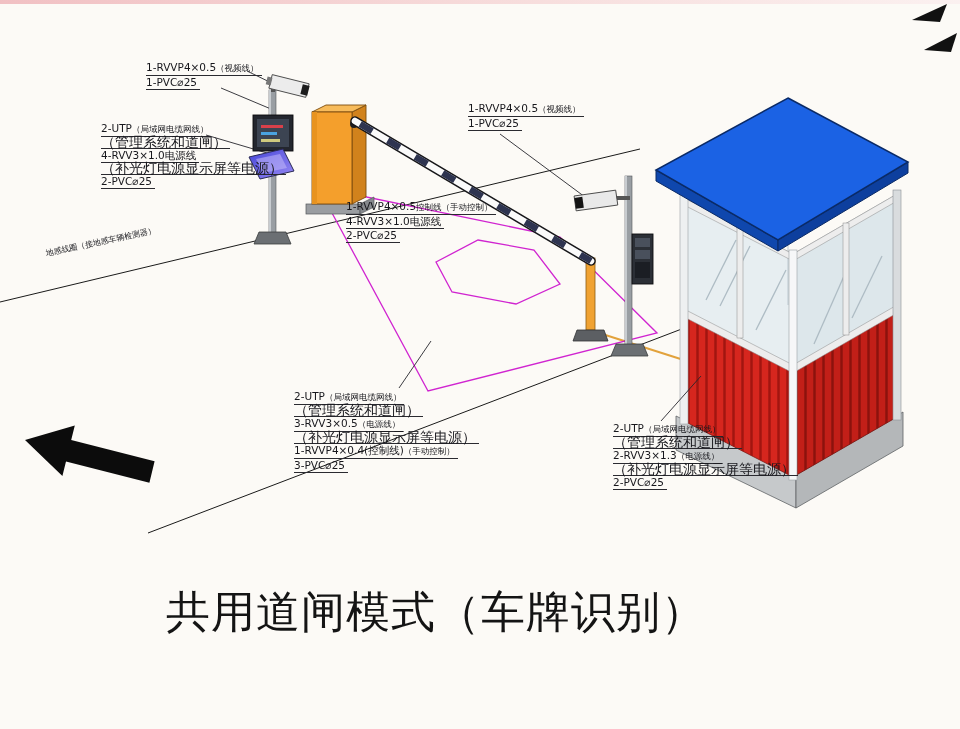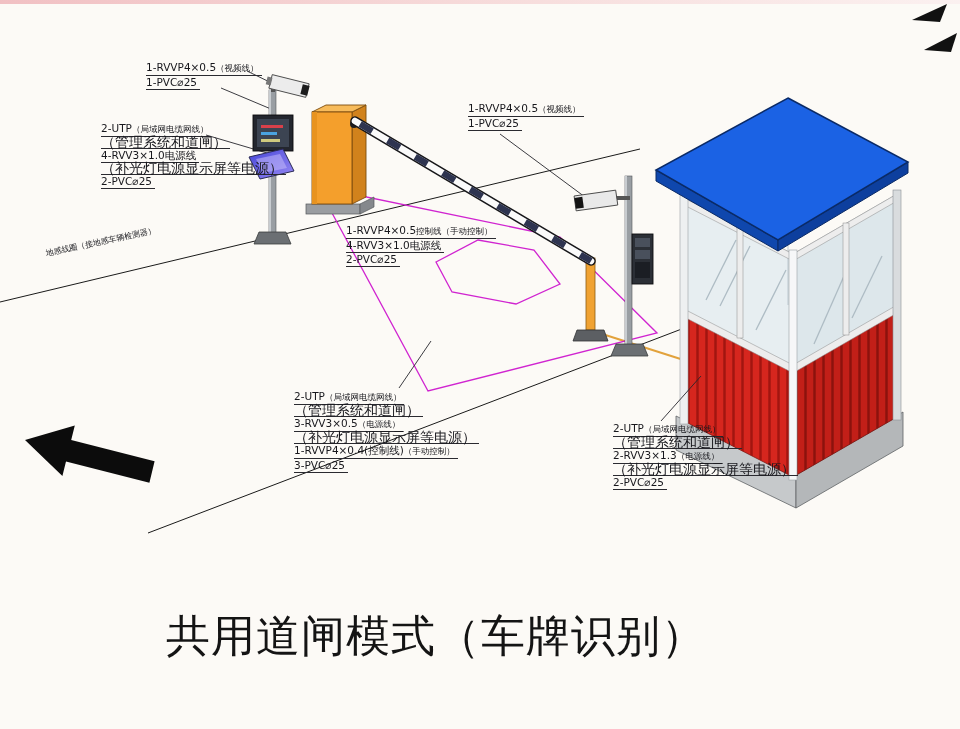--- a/index.html
+++ b/index.html
@@ -9,21 +9,21 @@
     background:linear-gradient(to right,#efb6ba,#f6d8d8 55%,#fbefef);opacity:.85;z-index:5;}
   .scene-svg{position:absolute;left:0;top:0;z-index:1;}
   .cad-label{position:absolute;z-index:3;color:#17171c;}
   .cad-label .row{display:table;white-space:nowrap;border-bottom:1px solid #2a2a30;
     padding:0 3px 1px 0;font-size:10.5px;line-height:12px;}
   .cad-label .row.sm{font-size:14px;line-height:10px;}
   .cad-label .note{font-size:8.5px;}
   .ground-note{position:absolute;z-index:3;font-size:8px;color:#1a1a1f;
     transform:rotate(-12deg);transform-origin:left center;white-space:nowrap;}
   .diagram-title{position:absolute;left:166px;top:583px;z-index:3;font-size:44px;
-    letter-spacing:1px;color:#141414;white-space:nowrap;margin-top:24px;}
+    letter-spacing:1px;color:#141414;white-space:nowrap;}
 </style>
 </head>
 <body>
 
 <div class="stage">
   <div class="photo-edge-top"></div>
 
   <svg class="scene-svg" width="960" height="729" viewBox="0 0 960 729">
     <defs>
       <linearGradient id="ledg" x1="0" y1="0" x2="1" y2="1">
@@ -192,21 +192,21 @@
       </div>
     <div class="row">
         <span>2-PVC⌀25</span>
       </div>
   </div>
 
   <div class="ground-note" style="left:46px;top:248px;">
     <span>地感线圈（接地感车辆检测器）</span>
   </div>
 
-  <div class="cad-label" style="left:346px;top:224px;">
+  <div class="cad-label" style="left:346px;top:200px;">
     <div class="row">
         <span>1-RVVP4×0.5</span>
         <span class="note">控制线（手动控制）</span>
       </div>
     <div class="row">
         <span>4-RVV3×1.0电源线</span>
       </div>
     <div class="row">
         <span>2-PVC⌀25</span>
       </div>

